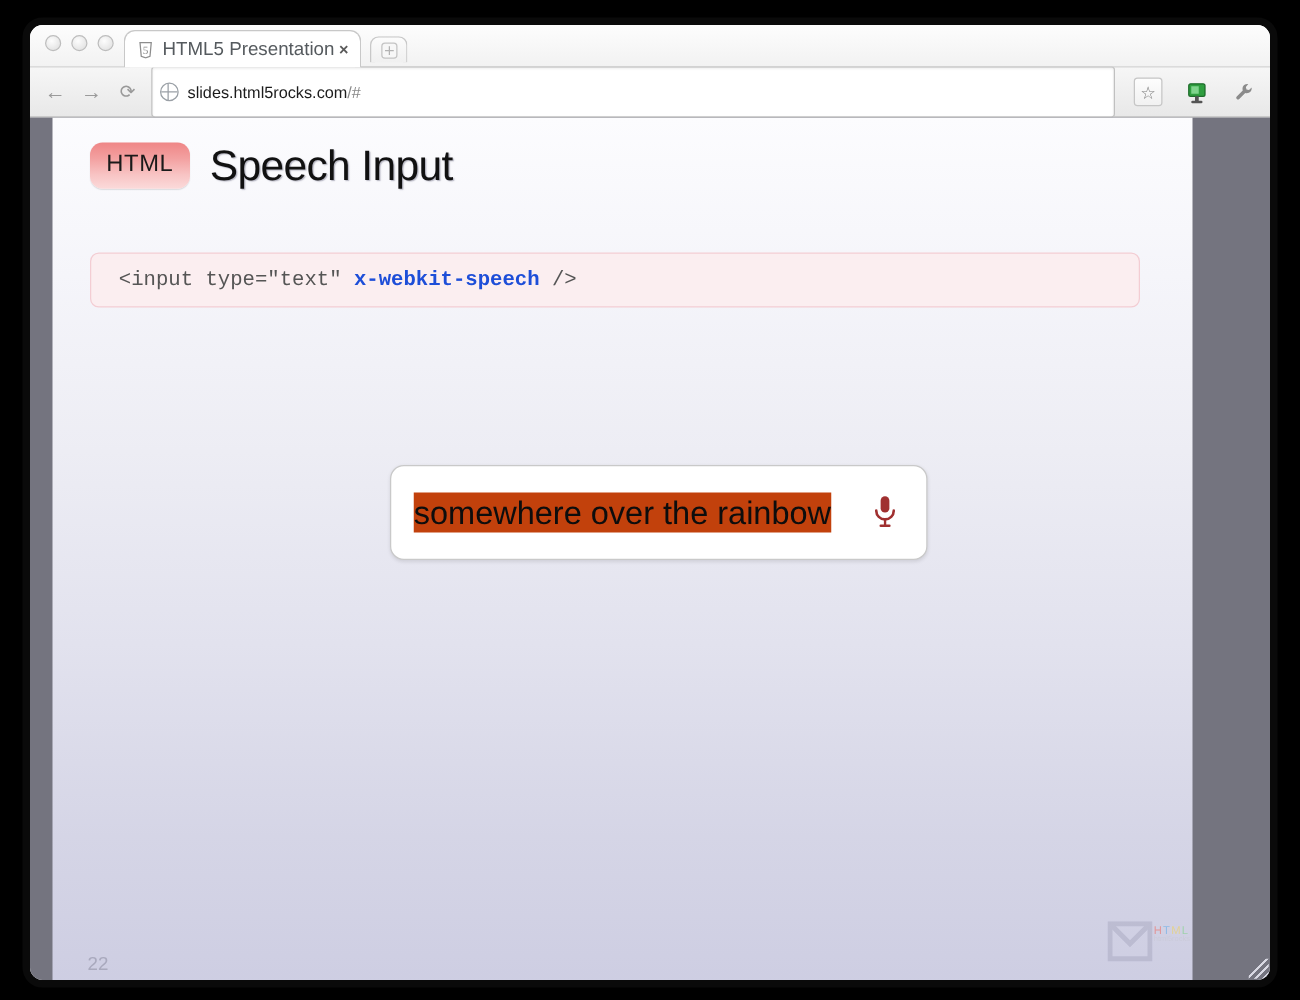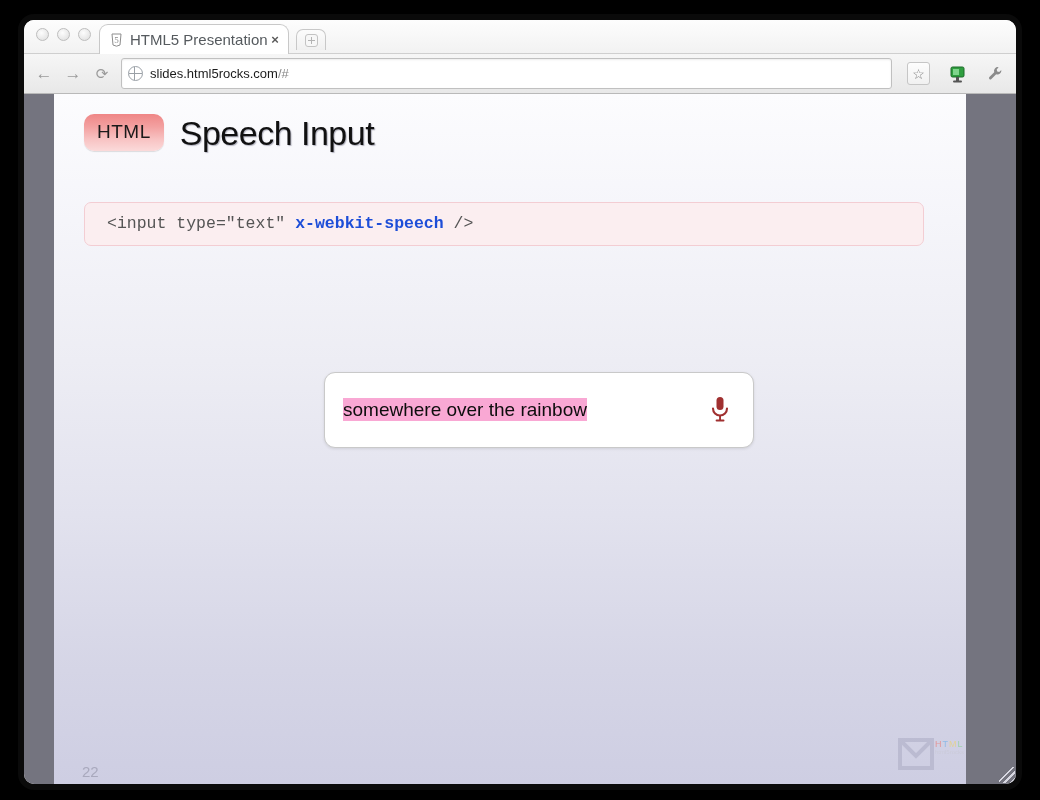--- a/index.html
+++ b/index.html
@@ -108,21 +108,21 @@
     gap: 9px;
   }
   .navbtn {
     width: 20px; height: 22px;
     display: flex; align-items: center; justify-content: center;
     color: #9a9a9a; font-size: 17px; line-height: 1;
   }
   #reload-button { font-size: 15px; color: #9a9a9a; }
   #omnibox {
     flex: 1 1 auto;
-    height: 31px;
+    height: 41px;
     background: #ffffff;
     border: 1px solid #c0c0c0;
     border-radius: 3px;
     display: flex; align-items: center;
     padding: 0 6px;
     box-shadow: inset 0 1px 2px rgba(0,0,0,.08);
   }
   #site-icon {
     width: 15px; height: 15px; margin-right: 7px;
     border-radius: 50%;
@@ -164,21 +164,21 @@
   
   #viewport {
     position: relative;
     height: 690px;
     background: #74747f;
     overflow: hidden;
   }
   
   #slide {
     position: absolute;
-    left: 30px; top: 0;
+    left: 18px; top: 0;
     width: 912px; height: 702px;
     background: linear-gradient(180deg,
       #fcfcfe 0%,
       #f5f5fa 18%,
       #ededf4 38%,
       #e2e2ee 60%,
       #d5d5e6 82%,
       #cdcde2 100%);
   }
 
@@ -228,23 +228,23 @@
     width: 430px; height: 76px;
     background: #ffffff;
     border: 1px solid #c9c9c9;
     border-radius: 11px;
     box-shadow: 0 1px 3px rgba(0,0,0,.10);
     display: flex; align-items: center;
     padding: 0 18px;
   }
   #speech-text {
     flex: 1 1 auto;
-    font-size: 19px;
+    font-size: 26px;
     color: #0d0d0d;
-    background: #f9a8d4;
+    background: #c2410c;
     display: inline;
     line-height: 1.25;
     padding: 1px 0;
     white-space: nowrap;
     overflow: hidden;
   }
   #speech-text-wrap {
     flex: 1 1 auto; min-width: 0;
   }
   #mic-button {

